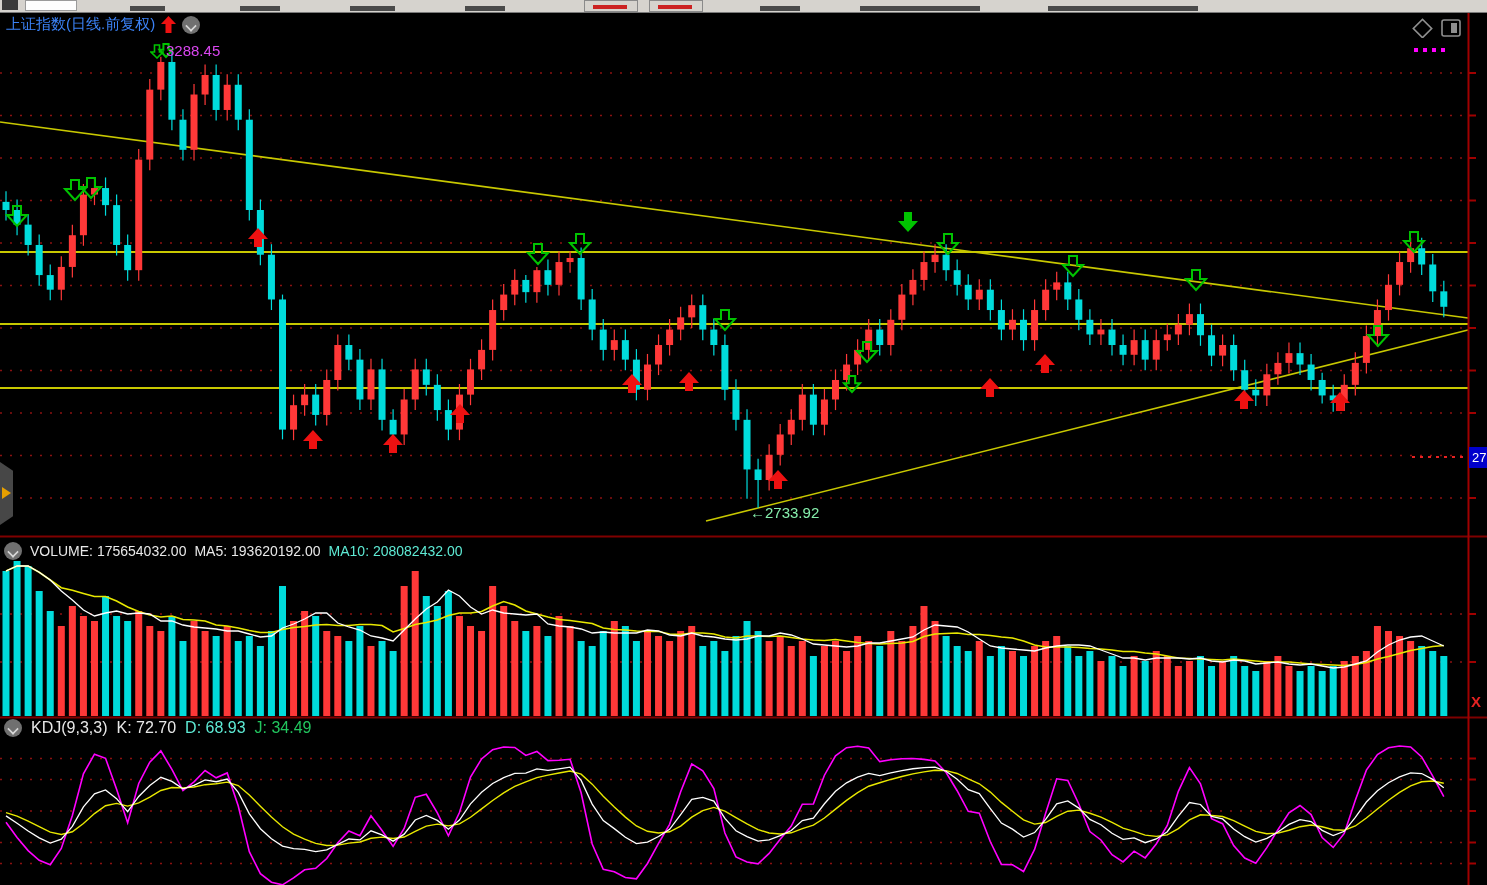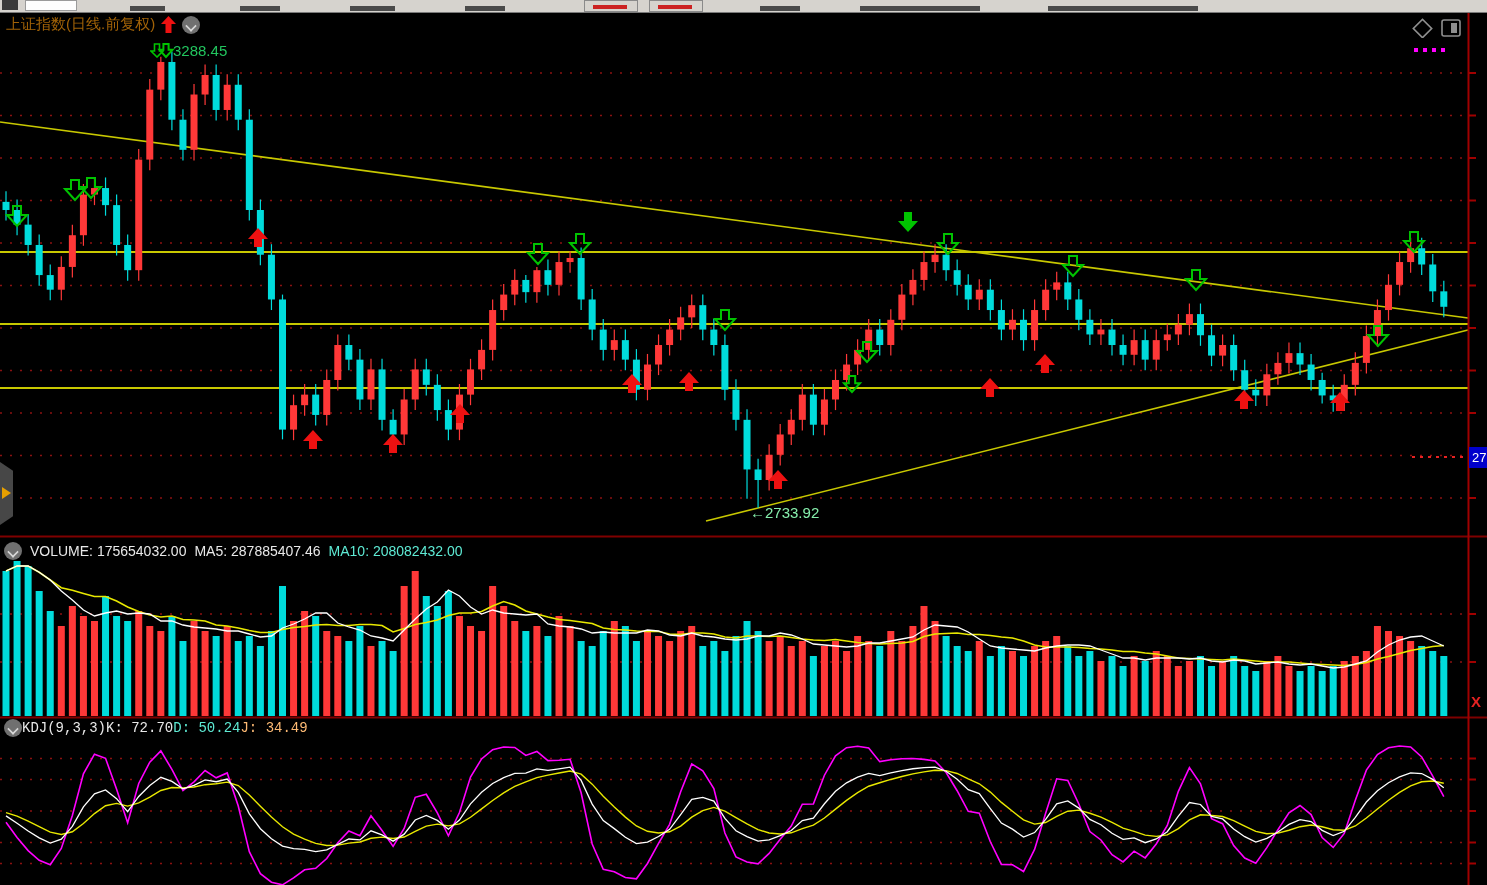--- a/index.html
+++ b/index.html
@@ -9,29 +9,29 @@
   
   #topbar{position:absolute;left:0;top:0;width:1487px;height:12px;background:#d6d3ce;
           border-bottom:1px solid #7a7a7a;z-index:5;}
   .tb-frag{position:absolute;top:6px;height:5px;background:#4a4a4a;}
   .tb-icon{position:absolute;left:2px;top:0;width:16px;height:10px;background:#3a3a3a;}
   .tb-white{position:absolute;left:25px;top:0;width:50px;height:9px;background:#fdfdfd;border:1px solid #9a9a9a;}
   .tb-btn{position:absolute;top:0;height:10px;width:52px;background:#d6d3ce;border:1px solid #8a8a8a;}
   .tb-btn span{position:absolute;left:8px;top:4px;width:34px;height:4px;background:#cc2222;}
   
   .ov{position:absolute;z-index:4;white-space:nowrap;}
-  #title-row{left:6px;top:15px;display:flex;align-items:center;gap:6px;color:#a16207;font-size:15px;}
-  #hi-anno{left:150px;top:42px;display:flex;align-items:flex-start;gap:9px;color:#22c55e;font-size:15px;}
+  #title-row{left:6px;top:15px;display:flex;align-items:center;gap:6px;color:#3b82f6;font-size:15px;}
+  #hi-anno{left:150px;top:42px;display:flex;align-items:center;gap:2px;color:#d946ef;font-size:15px;}
   #lo-anno{left:750px;top:504px;color:#86efac;font-size:15px;}
   #corner{left:1410px;top:18px;}
   #corner .dots{position:absolute;left:4px;top:20px;width:40px;height:5px;}
   #corner .dots i{display:inline-block;width:4px;height:4px;background:#ff00ff;margin-right:5px;}
   #vol-header{left:4px;top:542px;display:flex;align-items:center;gap:8px;font-size:14px;}
-  #kdj-header{left:4px;top:719px;display:flex;align-items:center;gap:0;font-size:14px;font-family:Liberation Mono, monospace;}
-  .w{color:#e8e8e8}.y{color:#5eead4}.m{color:#fdba74}
+  #kdj-header{left:4px;top:719px;display:flex;align-items:center;gap:9px;font-size:16px;}
+  .w{color:#e8e8e8}.y{color:#5eead4}.m{color:#22c55e}
   #price-badge{left:1469px;top:447px;width:18px;height:21px;background:#0000cc;color:#fff;
                font-size:13px;line-height:21px;padding-left:3px;overflow:hidden;}
   #x-marker{left:1471px;top:693px;color:#e62222;font-size:15px;font-weight:bold;}
   #left-tab{left:0;top:462px;width:13px;height:63px;background:#474747;
             clip-path:polygon(0 0,100% 14%,100% 86%,0 100%);z-index:4;}
   #left-tab i{position:absolute;left:2px;top:25px;width:0;height:0;border:6px solid transparent;
               border-left:9px solid #e8a000;border-right:none;}
   .cicon{width:18px;height:18px;border-radius:50%;background:#707070;position:relative;flex:0 0 18px;}
   .cicon:after{content:"";position:absolute;left:4px;top:5px;width:8px;height:8px;
                border-right:2px solid #d8d8d8;border-bottom:2px solid #d8d8d8;transform:rotate(45deg) scale(.8);}
@@ -575,29 +575,29 @@
         <rect x="32" y="2" width="18" height="16" rx="2" fill="none" stroke="#8f8f8f" stroke-width="1.6"></rect>
         <rect x="41" y="5" width="6" height="10" fill="#8f8f8f"></rect>
       </g>
     </svg>
     <div class="dots"><i></i><i></i><i></i><i></i></div>
   </div>
 
   <div class="ov" id="vol-header">
     <span class="cicon"></span>
     <span class="w">VOLUME: 175654032.00</span>
-    <span class="w">MA5: 287885407.46</span>
+    <span class="w">MA5: 193620192.00</span>
     <span class="y">MA10: 208082432.00</span>
   </div>
 
   <div class="ov" id="kdj-header">
     <span class="cicon"></span>
     <span class="w">KDJ(9,3,3)</span>
     <span class="w">K: 72.70</span>
-    <span class="y">D: 50.24</span>
+    <span class="y">D: 68.93</span>
     <span class="m">J: 34.49</span>
   </div>
 
   <div class="ov" id="price-badge">27</div>
   <div class="ov" id="x-marker">X</div>
 
   <div class="ov" id="left-tab">
     <i></i>
   </div>
 

